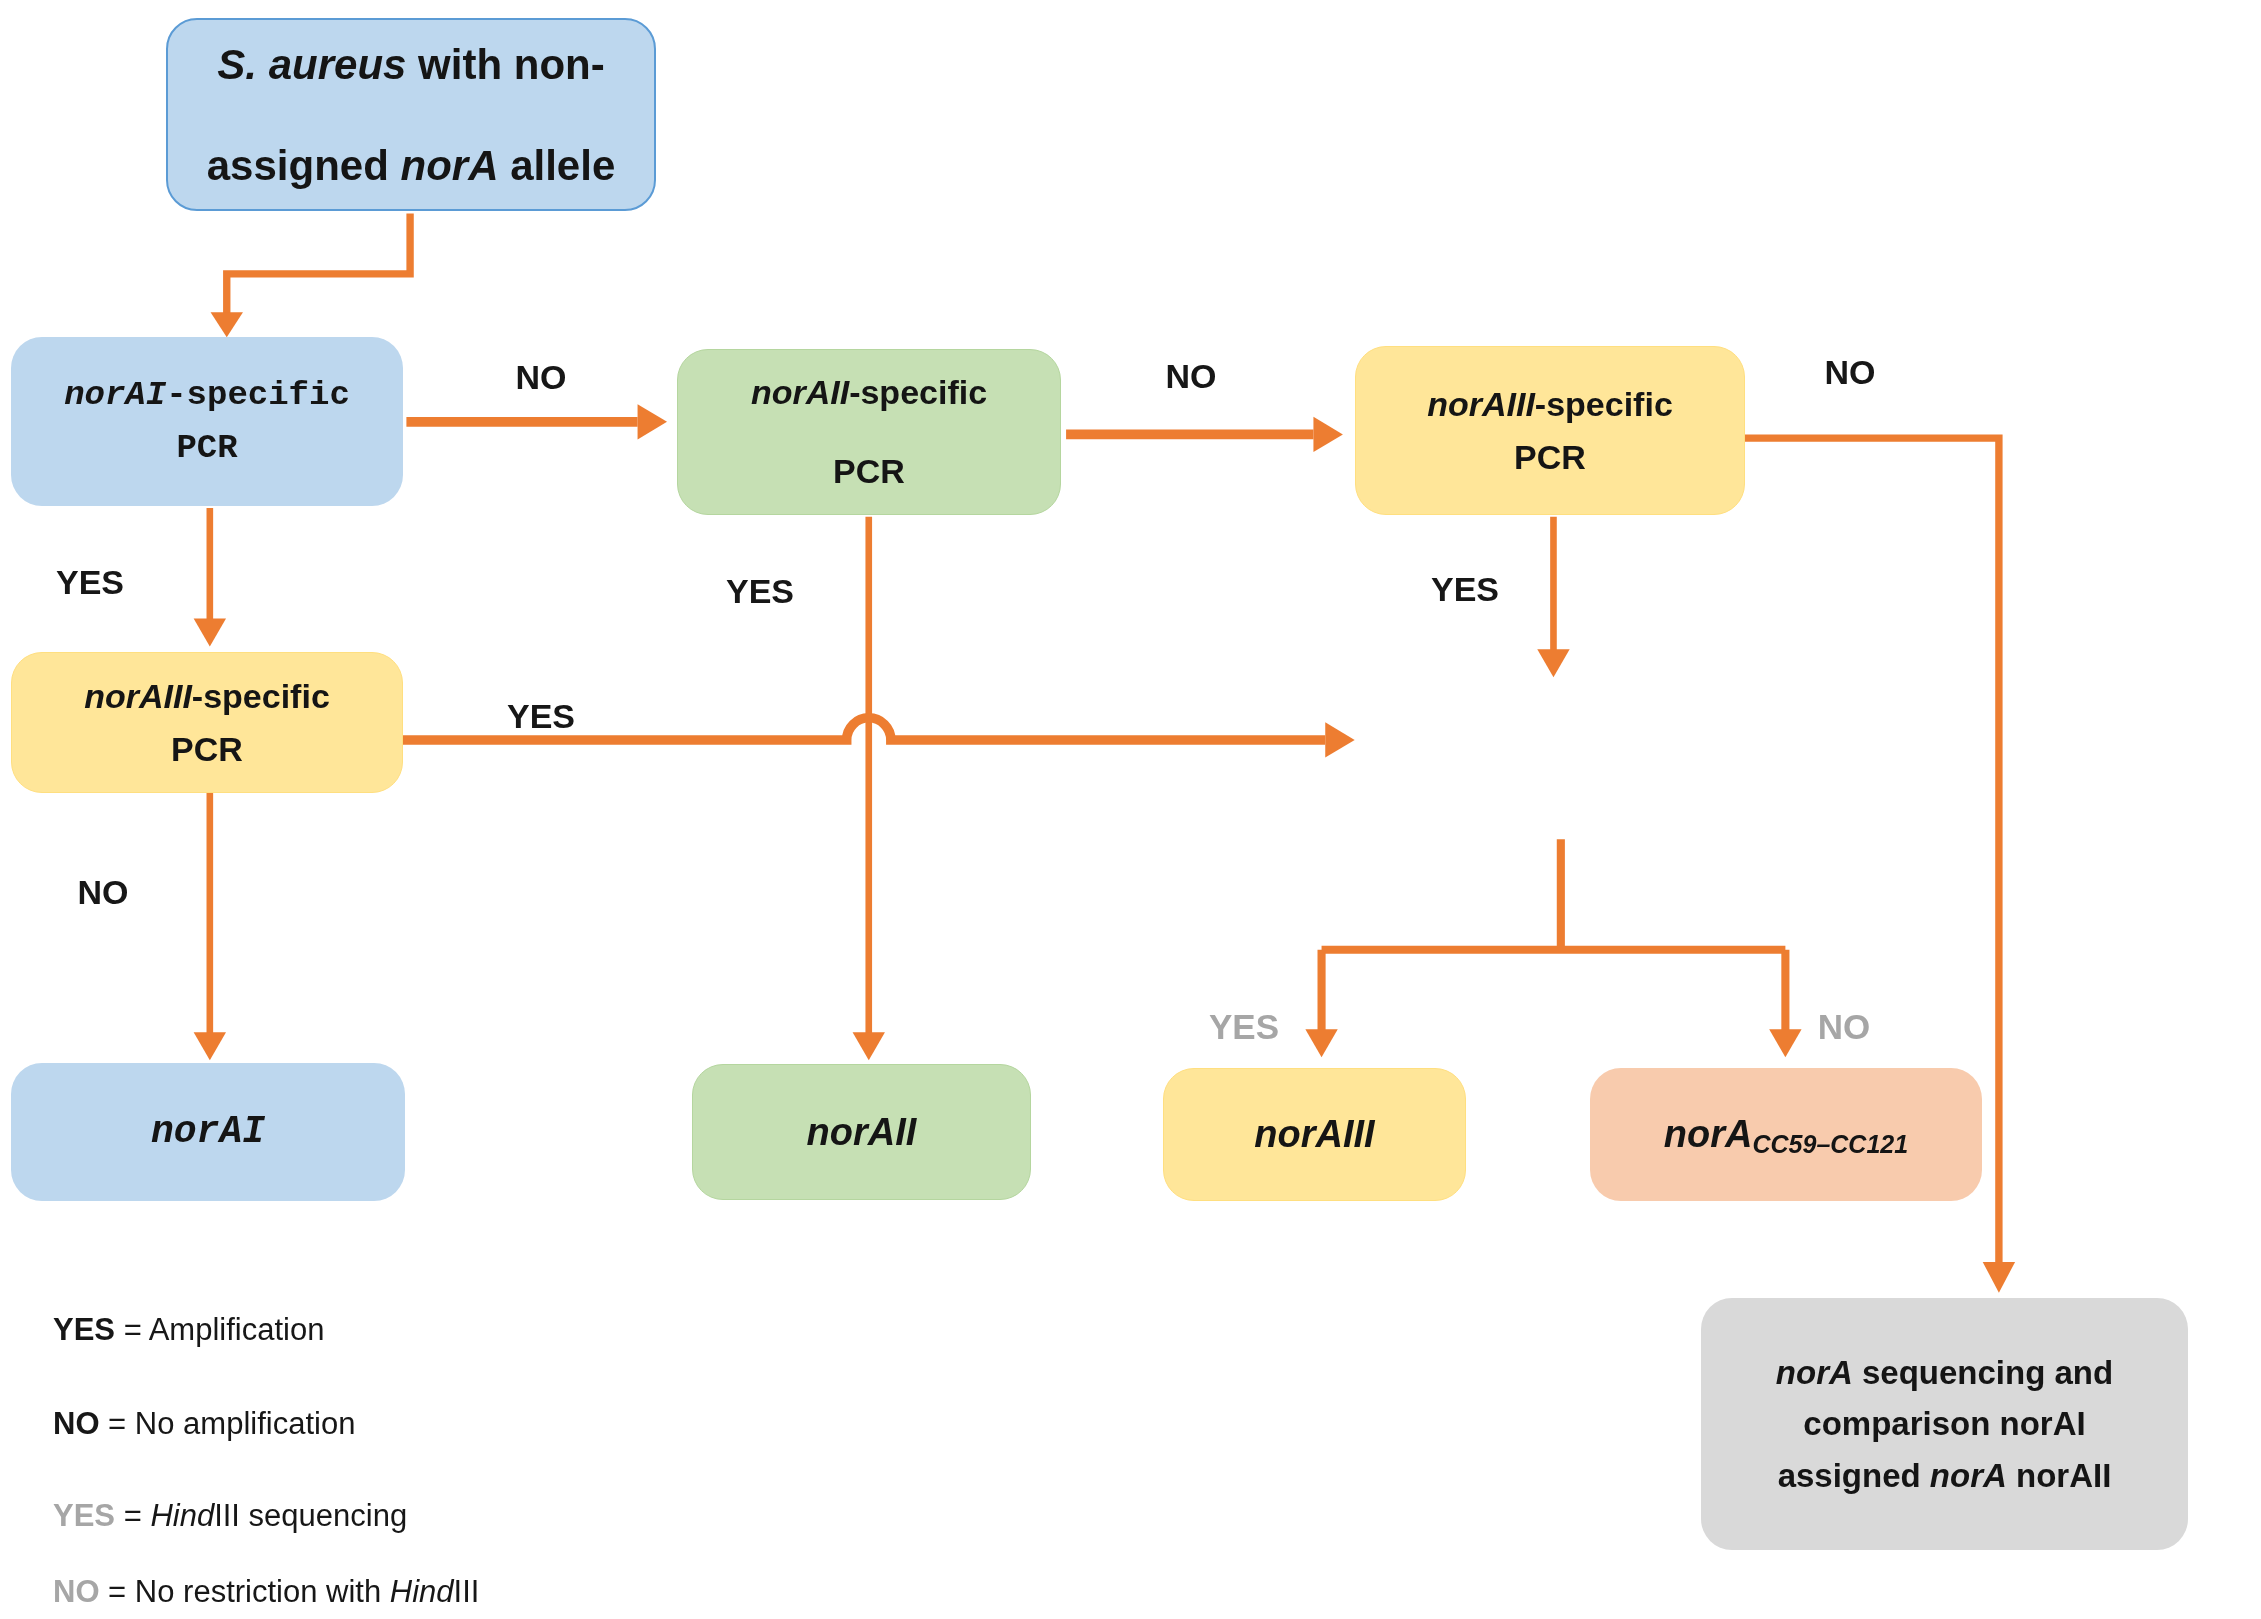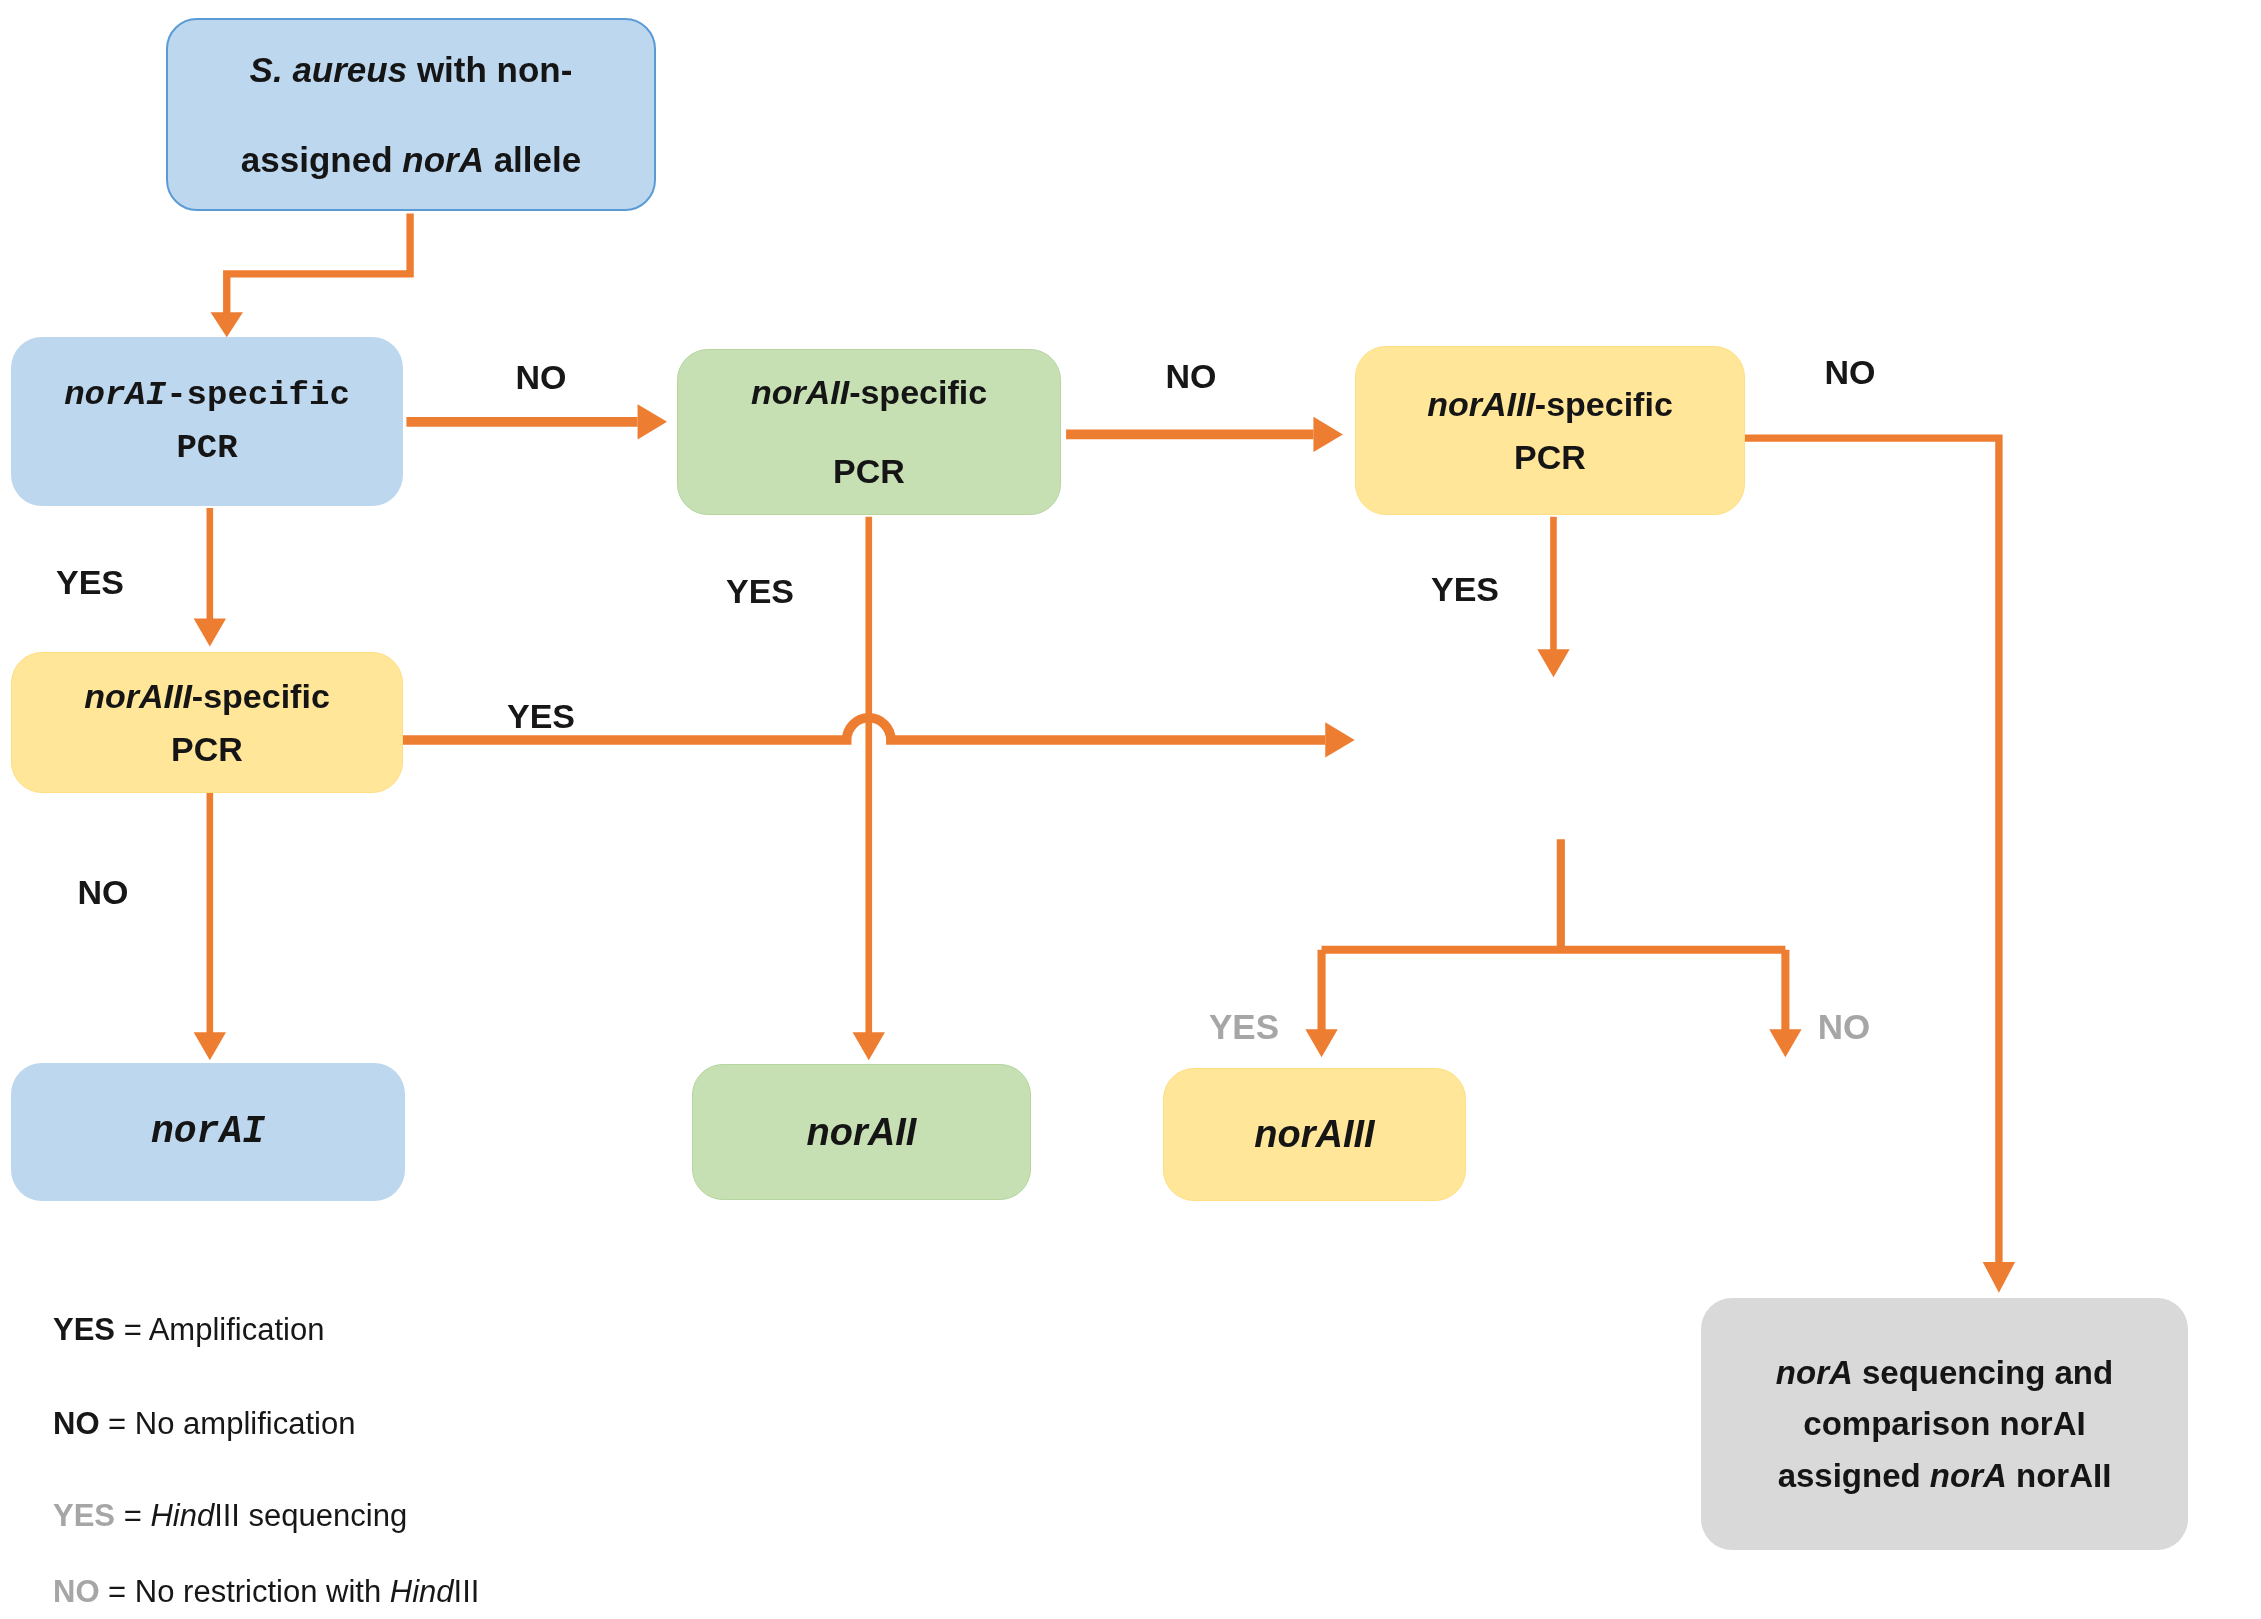--- a/index.html
+++ b/index.html
@@ -21,21 +21,21 @@
   }
   .node .ln{line-height:1.55;}
   .it{font-style:italic;}
   .blue{background:#BDD7EE;font-family:Liberation Mono, monospace;}
   .blue-bordered{background:#BDD7EE;border:2.2px solid #5B9BD5;}
   .green{background:#C6E0B4;border:1.5px solid #B5D69F;}
   .yellow{background:#FFE699;border:1.5px solid #FFDF80;}
   .grayb{background:#D9D9D9;}
   .salmon{background:#F8CBAD;}
   .pcr{font-size:34px;}
-  .startbox{font-size:35px;gap:36px;}
+  .startbox{font-size:42px;gap:36px;}
   .result{font-size:38px;font-style:italic;}
   .seqbox{font-size:33px;}
   .sub{font-size:25px;position:relative;top:0.22em;font-style:italic;}
   .underline-spell{border-bottom:2.9px dotted #E25B5B;padding-bottom:2.2px;}
   .edge-label{
     position:absolute;transform:translate(-50%,-50%);
     font-weight:700;font-size:34px;color:#171717;white-space:nowrap;
   }
   .edge-label.gray{color:#A6A6A6;font-size:35px;}
   #connectors{position:absolute;left:0;top:0;}
@@ -108,20 +108,23 @@
   </div>
 
   <div class="node green result" style="left:692px;top:1064px;width:339px;height:136px;">
     <div class="ln">norAII</div>
   </div>
 
   <div class="node yellow result" style="left:1163px;top:1068px;width:303px;height:133px;">
     <div class="ln">norAIII</div>
   </div>
 
+  <div class="node salmon result" style="left:1590px;top:1068px;width:392px;height:133px;">
+    <div class="ln"><span>norA</span><span class="sub">CC59–CC121</span></div>
+  </div>
 
   <div class="node grayb seqbox" style="left:1701px;top:1298px;width:487px;height:252px;">
     <div class="ln"><span class="it">norA</span><span> sequencing and</span></div>
     <div class="ln">comparison  norAI</div>
     <div class="ln"><span>assigned </span><span class="it">norA</span><span> norAII</span></div>
   </div>
 
   <div class="edge-label" style="left:541px;top:377px;">NO</div>
   <div class="edge-label" style="left:1191px;top:376px;">NO</div>
   <div class="edge-label" style="left:1850px;top:372px;">NO</div>

